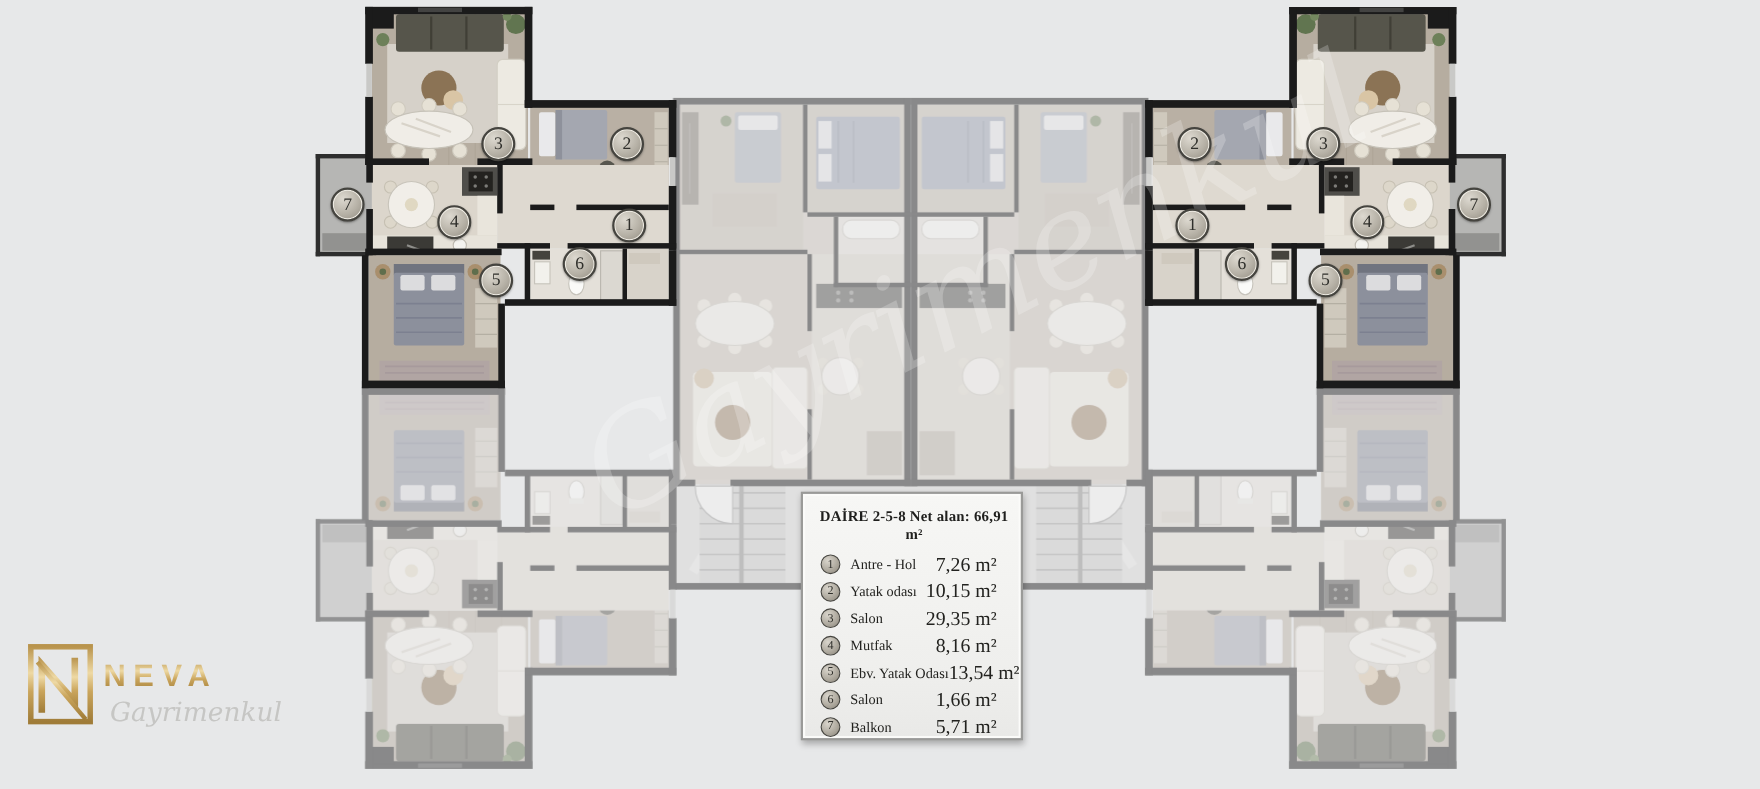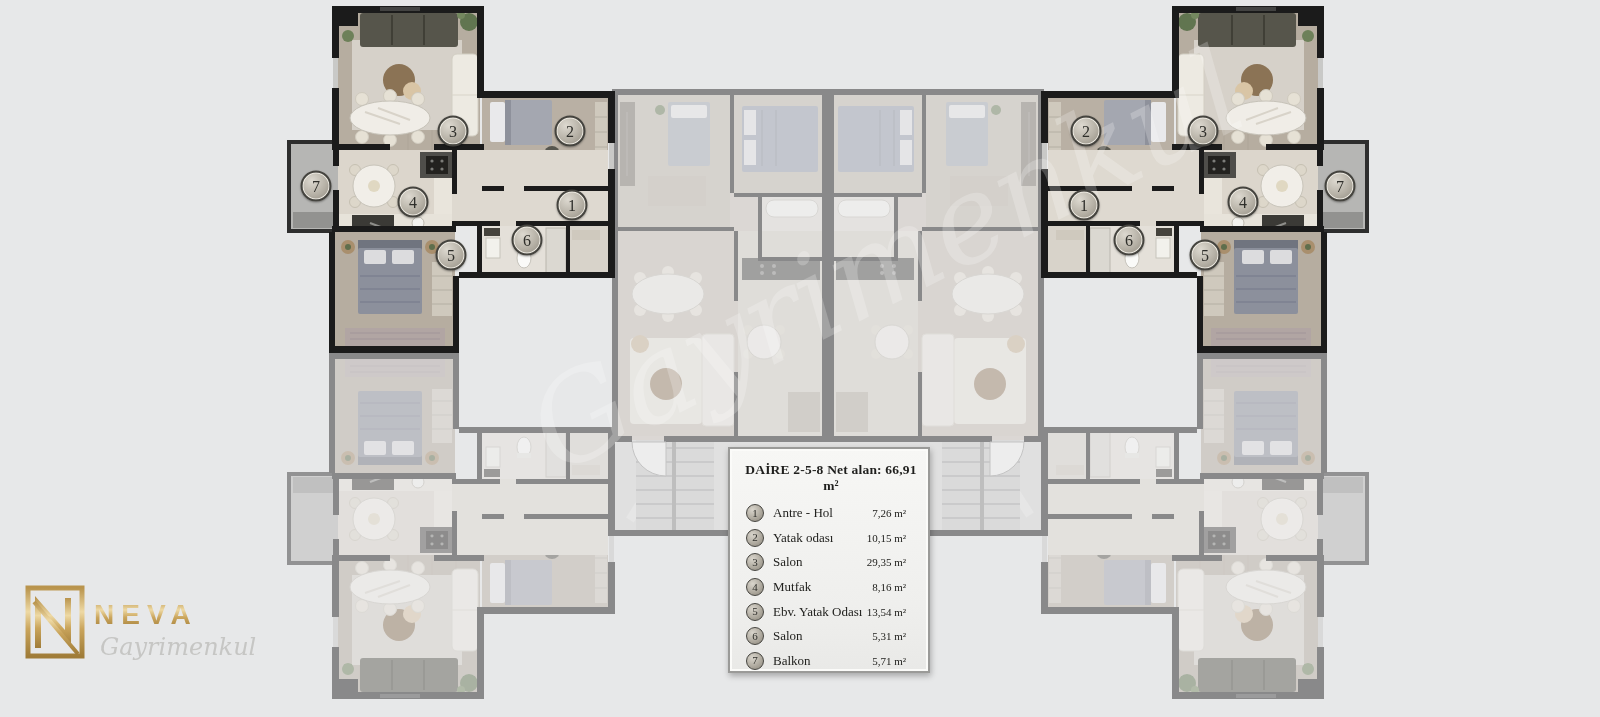--- a/index.html
+++ b/index.html
@@ -27,21 +27,21 @@
           padding:13px 0 0 0;}
   .legend-title{font-size:13.5px;font-weight:700;color:#1f1f1d;text-align:center;
                 letter-spacing:.2px;margin:0 8px 7px 12px;}
   .lrow{display:flex;align-items:center;height:24.6px;padding:0 22px 0 16px;}
   .lnum{flex:0 0 18px;width:18px;height:18px;border-radius:50%;
         background:radial-gradient(circle at 35% 30%, #d9d5cc, #b0aba0 55%, #8a857a);
         border:1.5px solid #45443f;box-sizing:border-box;
         display:flex;align-items:center;justify-content:center;
         font-size:11px;color:#2f2f2b;line-height:1;}
   .llabel{font-size:13px;color:#22221f;margin-left:9px;white-space:nowrap;}
-  .larea{font-size:11px;color:#22221f;margin-left:auto;white-space:nowrap;text-align:center;}
+  .larea{font-size:18px;color:#22221f;margin-left:auto;white-space:nowrap;text-align:center;}
   
   .logo{position:absolute;left:18px;top:570px;width:240px;height:105px;}
 </style>
 </head>
 <body>
 
 <div class="stage">
 
   <svg class="plan-svg" viewBox="0 0 1600 717">
     <defs>
@@ -311,21 +311,21 @@
       <span class="larea">8,16 m²</span>
     </div>
     <div class="lrow">
       <span class="lnum">5</span>
       <span class="llabel">Ebv. Yatak Odası</span>
       <span class="larea">13,54 m²</span>
     </div>
     <div class="lrow">
       <span class="lnum">6</span>
       <span class="llabel">Salon</span>
-      <span class="larea">5,31 m²</span>
+      <span class="larea">1,66 m²</span>
     </div>
     <div class="lrow">
       <span class="lnum">7</span>
       <span class="llabel">Balkon</span>
       <span class="larea">5,71 m²</span>
     </div>
   </div>
 
   <div class="logo">
     <svg width="240" height="105" viewBox="0 0 240 105">

